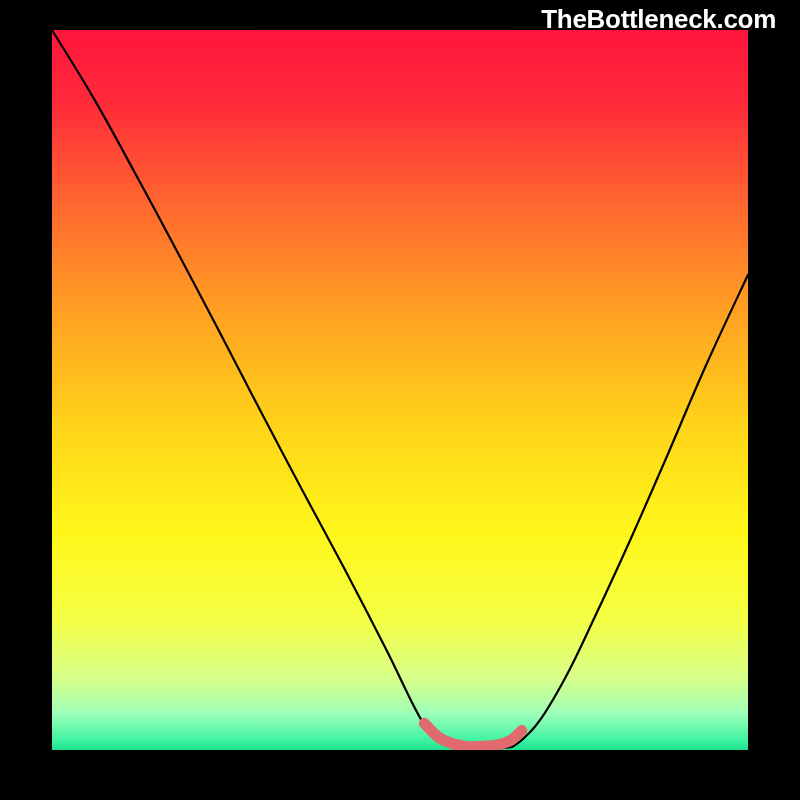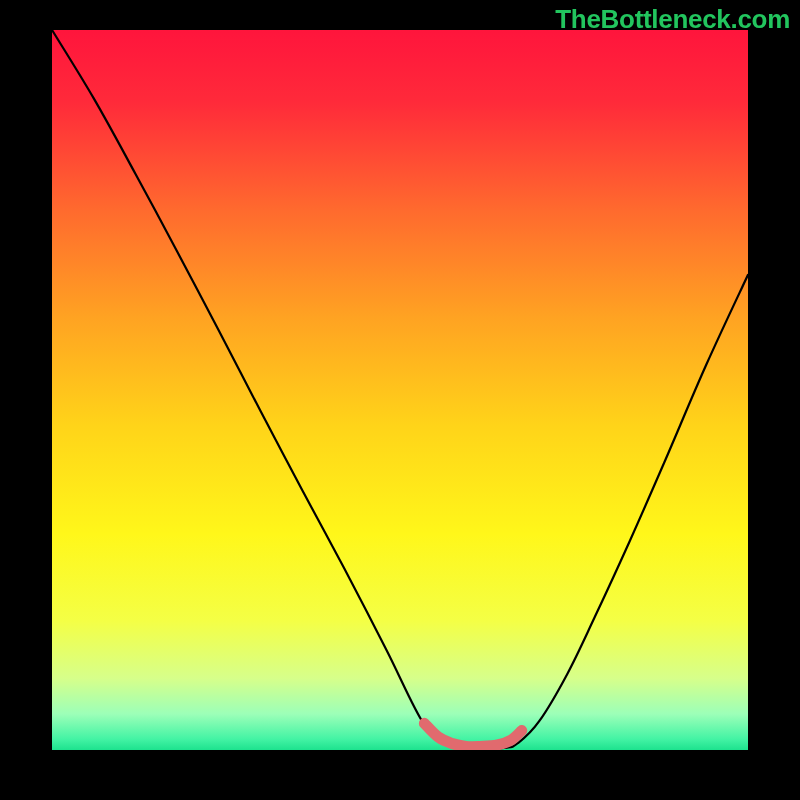--- a/index.html
+++ b/index.html
@@ -13,24 +13,24 @@
   }
   .frame {
     position: relative;
     width: 800px;
     height: 800px;
     background: #000;
   }
   .watermark {
     position: absolute;
     top: 4px;
-    right: 10px;
+    right: 24px;
     font-size: 26px;
     font-weight: 600;
-    color: #22c55e;
+    color: #ffffff;
     letter-spacing: -0.3px;
     z-index: 5;
   }
   .plot-outer {
     position: absolute;
     left: 52px;
     top: 30px;
     width: 696px;
     height: 720px;
   }

